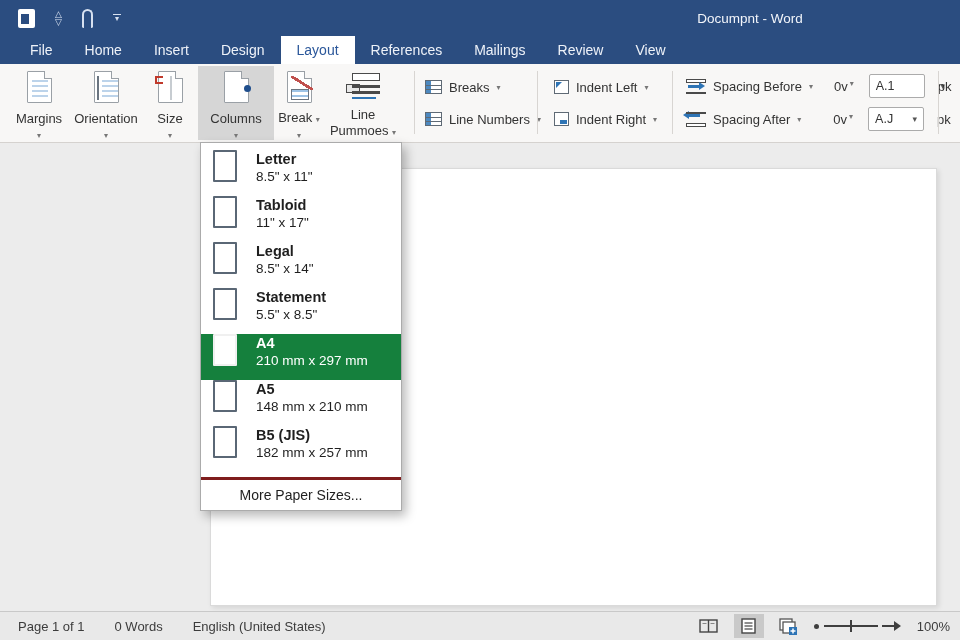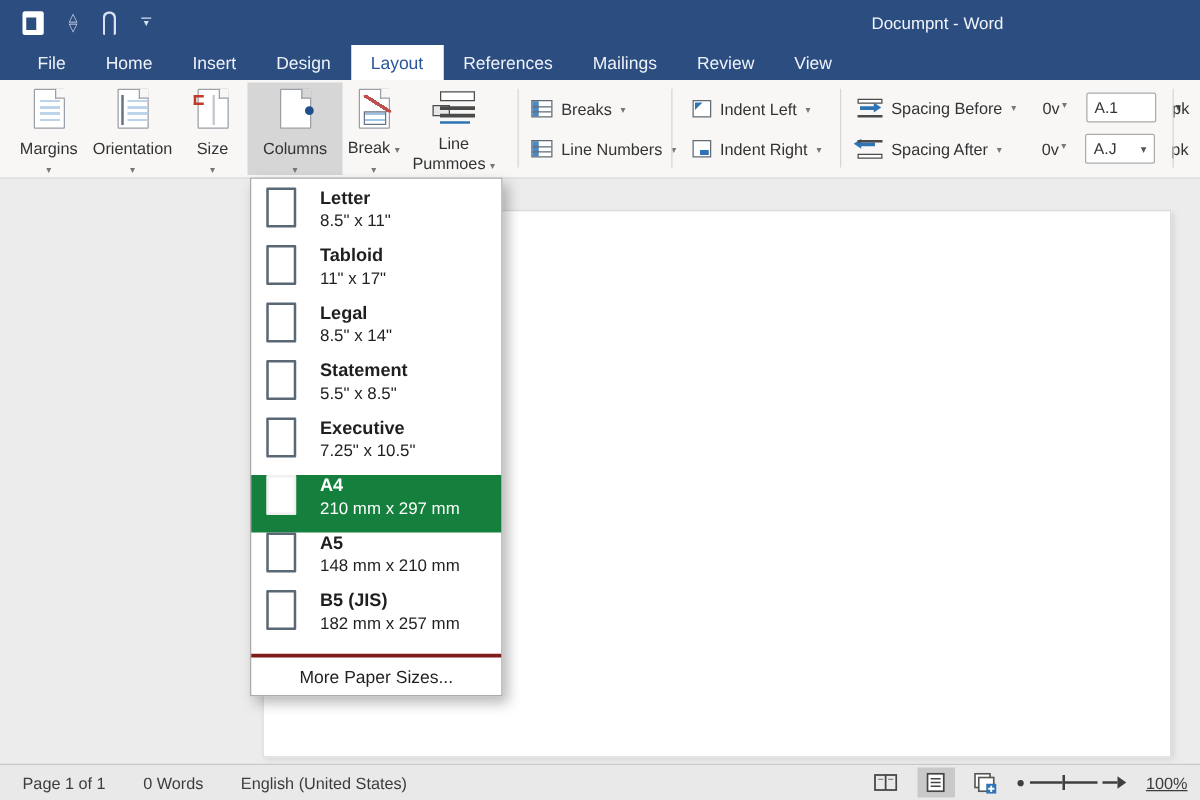--- a/index.html
+++ b/index.html
@@ -82,21 +82,21 @@
   .dd-name { font-size:14.5px; font-weight:700; color:#1f1f1f; line-height:18px; }
   .dd-dims { font-size:13.5px; color:#1f1f1f; line-height:17px; }
   .dd-item.selected { background:#15803d; }
   .dd-item.selected .dd-name, .dd-item.selected .dd-dims { color:#fff; }
   .dd-item.selected .dd-ico { border-color:#f0f0f0; }
   .dd-footer { margin-top:5px; border-top:3px solid #7f1d1d; height:33px; display:flex; align-items:center; justify-content:center; font-size:14px; color:#1f1f1f; cursor:default; }
 
   
   .statusbar { position:absolute; left:0; top:611px; width:960px; height:29px; background:#e9e9e9; border-top:1px solid #c9c9c9; display:flex; align-items:center; font-size:13px; color:#3c3c3c; }
   .sb-left { display:flex; align-items:center; gap:30px; padding-left:18px; }
-  .sb-right { position:absolute; right:10px; display:flex; align-items:center; gap:10px;text-decoration:underline; }
+  .sb-right { position:absolute; right:10px; display:flex; align-items:center; gap:10px; }
   .sb-btn { width:30px; height:24px; display:flex; align-items:center; justify-content:center; }
   .sb-btn.selected { background:#c9c9c9; }
   .zoomtrack { display:flex; align-items:center; gap:0; }
   .zdot { width:5px; height:5px; border-radius:50%; background:#3f3f3f; margin-right:5px; }
   .zline { width:26px; height:2px; background:#3f3f3f; }
   .zthumb { width:2px; height:12px; background:#3f3f3f; }
   .zarrow { width:0; height:0; border-left:7px solid #3f3f3f; border-top:5px solid transparent; border-bottom:5px solid transparent; margin-left:12px; }
   .ztail { width:12px; height:2px; background:#3f3f3f; margin-left:4px; }
   .zpct { margin-left:6px; }
 </style>
@@ -283,27 +283,20 @@
         <span class="dd-dims">8.5" x 14"</span>
       </span>
   </div>
   <div class="dd-item">
     <span class="dd-ico"></span>
     <span class="dd-txt">
         <span class="dd-name">Statement</span>
         <span class="dd-dims">5.5" x 8.5"</span>
       </span>
   </div>
-  <div class="dd-item">
-    <span class="dd-ico"></span>
-    <span class="dd-txt">
-        <span class="dd-name">Executive</span>
-        <span class="dd-dims">7.25" x 10.5"</span>
-      </span>
-  </div>
   <div class="dd-item selected">
     <span class="dd-ico"></span>
     <span class="dd-txt">
         <span class="dd-name">A4</span>
         <span class="dd-dims">210 mm x 297 mm</span>
       </span>
   </div>
   <div class="dd-item">
     <span class="dd-ico"></span>
     <span class="dd-txt">

